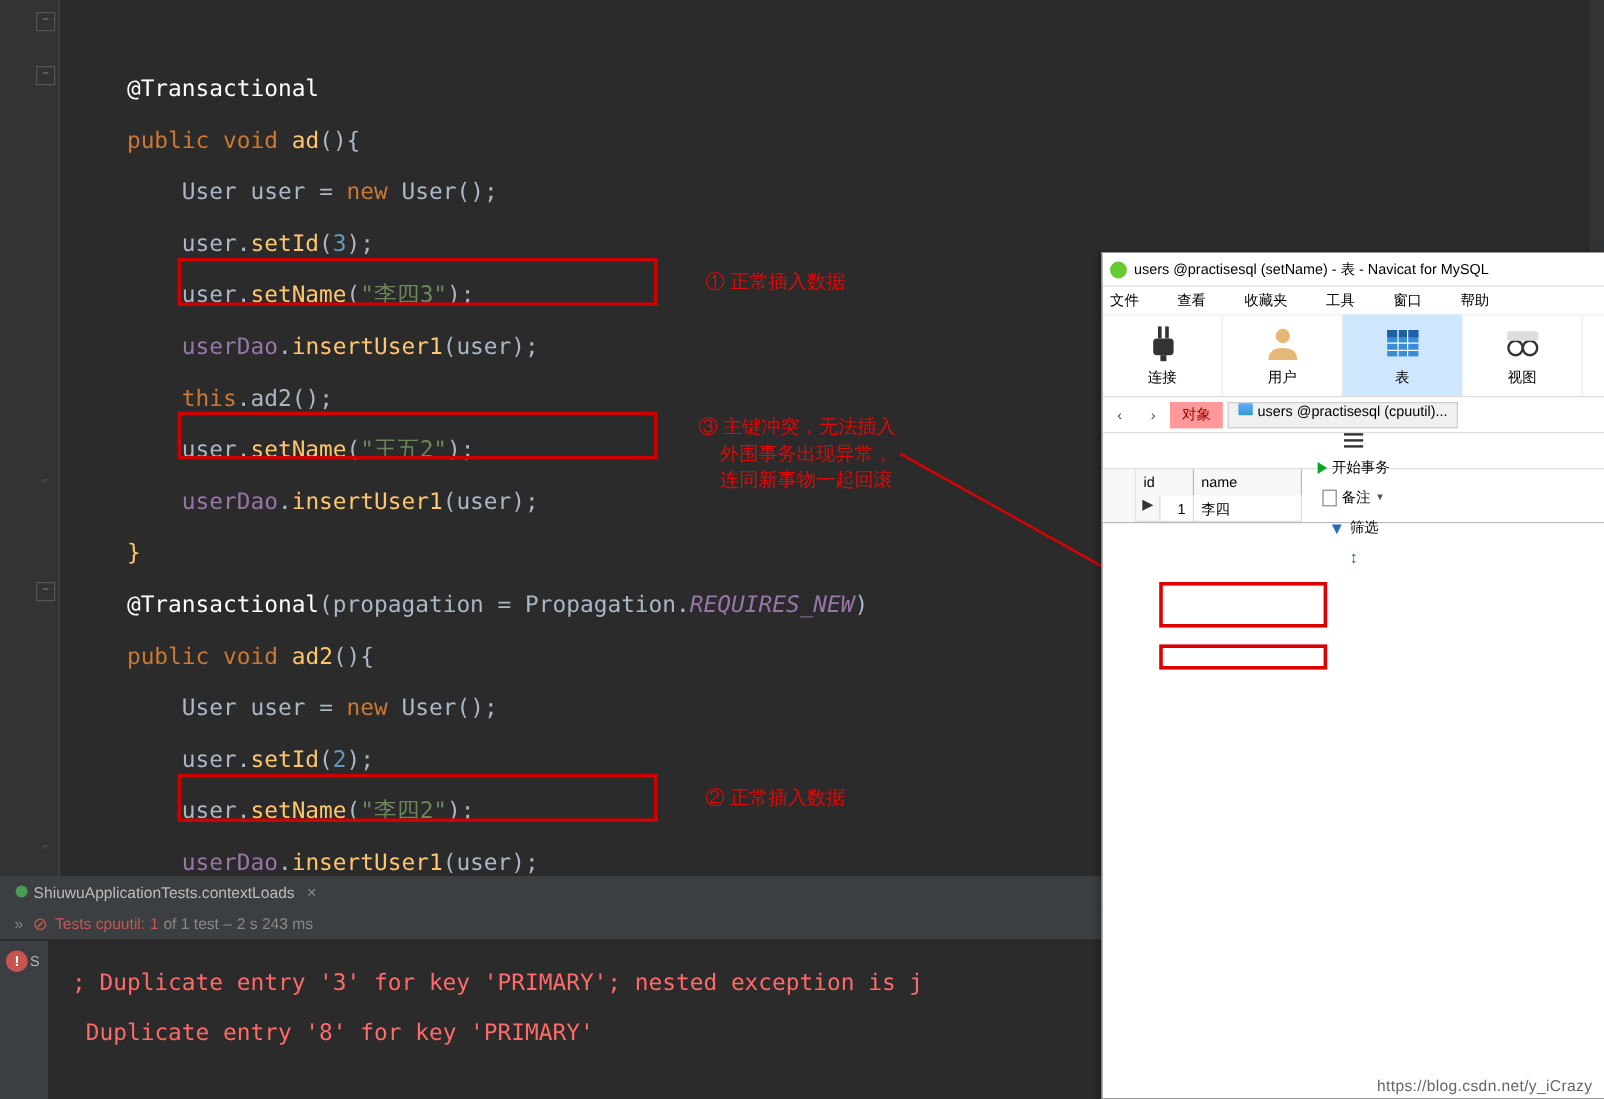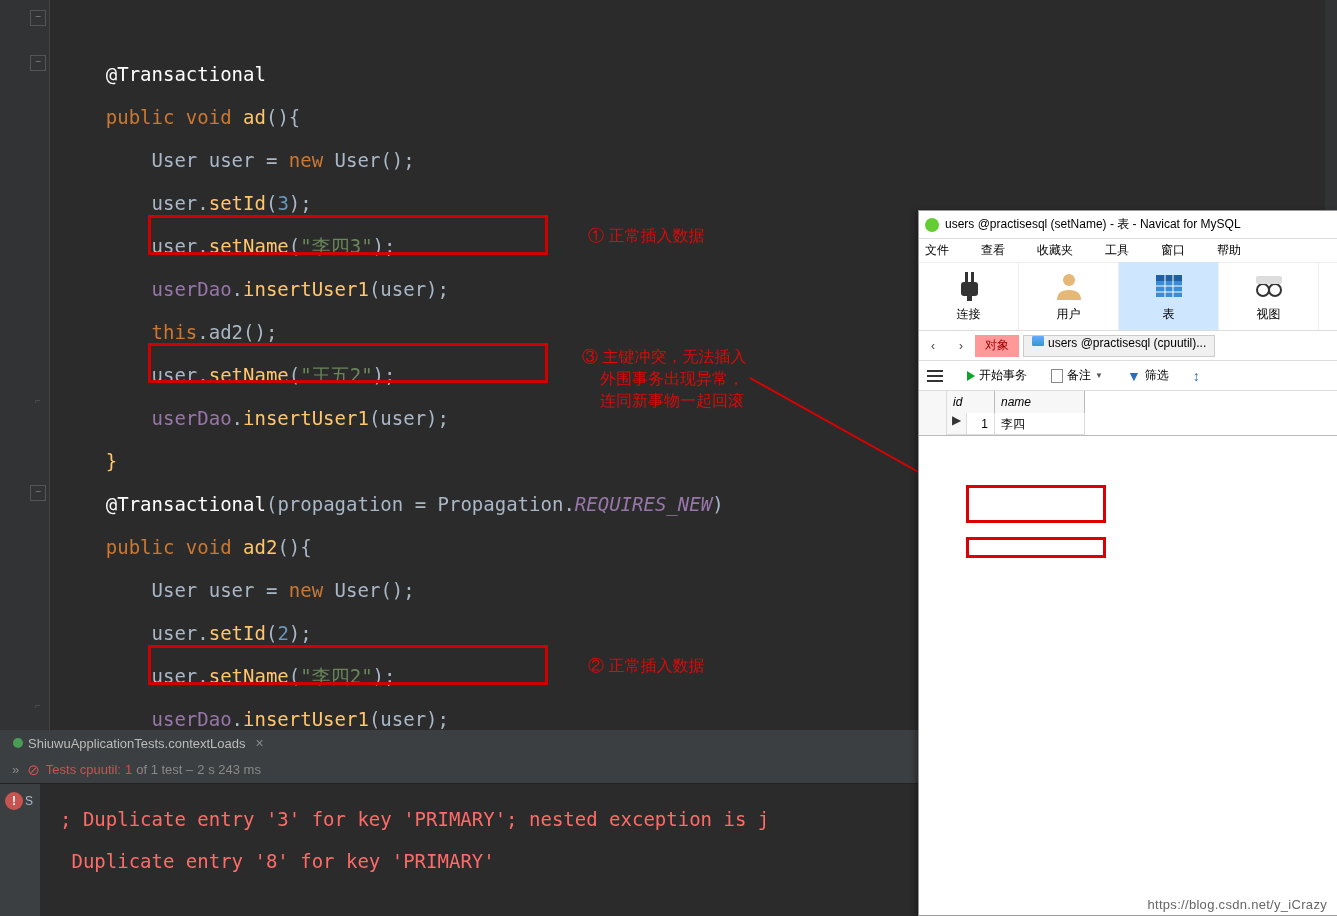--- a/index.html
+++ b/index.html
@@ -46,30 +46,30 @@
   .nav-menu { height:24px; display:flex; align-items:center; padding:0 6px; gap:32px; border-bottom:1px solid #eee; }
   .nav-tool { height:68px; display:flex; align-items:flex-end; border-bottom:1px solid #ddd; }
   .tool-btn { width:100px; height:68px; display:flex; flex-direction:column; align-items:center; justify-content:center; gap:4px; font-size:12px; border-right:1px solid #eee; }
   .tool-btn.active { background:#cfe6ff; }
   .tool-ico { width:32px; height:32px; }
   .nav-row2 { height:30px; display:flex; align-items:center; border-bottom:1px solid #ddd; }
   .caret { width:28px; text-align:center; color:#444;}
   .obj-tab { display:inline-flex; align-items:center; height:22px; padding:0 10px; background:#ff9898; color:#a00000; margin-right:4px; }
   .users-tab { display:inline-flex; height:22px; padding:0 8px; gap:4px; background:#f0f0f0; border:1px solid #ccc; }
   .tbl-ico { width:12px; height:10px; background:linear-gradient(#6af,#39c); border-radius:1px; display:inline-block; }
-  .nav-row3 { height:30px; display:flex; align-items:center; gap:24px; padding:0 8px; border-bottom:1px solid #ddd; }
+  .nav-row3 { height:30px; display:flex; align-items:center; gap:8px; padding:0 8px; border-bottom:1px solid #ddd;flex-direction:column; }
   .ham { display:inline-flex; flex-direction:column; gap:3px; }
   .ham span { width:16px; height:2px; background:#333; display:block; }
   .r3-item { display:flex; align-items:center; gap:4px; font-size:12px; }
   .play-tri { width:0; height:0; border-left:8px solid #09a42a; border-top:5px solid transparent; border-bottom:5px solid transparent; }
   .filter-ico { font-size:14px; color:#2a6db5; }
   .memo-ico { width:12px; height:14px; border:1px solid #888; position:relative; }
   .nav-row4 { display:flex; border-bottom:1px solid #bbb; }
   .nav-side { width:28px; background:#f7f7f7; border-right:1px solid #ddd; }
-  .grid-head { display:flex; height:22px; align-items:flex-end;font-style:italic; }
+  .grid-head { display:flex; height:22px; align-items:flex-end; }
   .gh-cell { border-right:1px solid #bbb; padding:2px 6px; line-height:18px; background:#f7f7f7; }
   .grid-body { display:flex; align-items:stretch; }
   .gb-row { display:flex; height:22px; }
   .gb-row .cell { border-right:1px solid #ddd; border-bottom:1px solid #ddd; padding:2px 6px; line-height:18px; }
   .row-marker { width:20px; text-align:center; color:#333; border-right:1px solid #ddd; border-bottom:1px solid #ddd; background:#f7f7f7; }
   .nav-red-box1 { position:absolute; border:3px solid #d00; width:140px; height:38px; left:966px; top:485px; }
   .nav-red-box2 { position:absolute; border:3px solid #d00; width:140px; height:21px; left:966px; top:537px; }
   .watermark { position:absolute; right:10px; bottom:4px; color:#666; font-size:13px; font-family:sans-serif; letter-spacing:.3px; }
   .scrollbar-sim { position:absolute; right:0; top:0; width:12px; height:730px; background:#313335; }
   .scroll-thumb { position:absolute; right:0; width:12px; height:20px; background:#4e5254; top:660px; }

